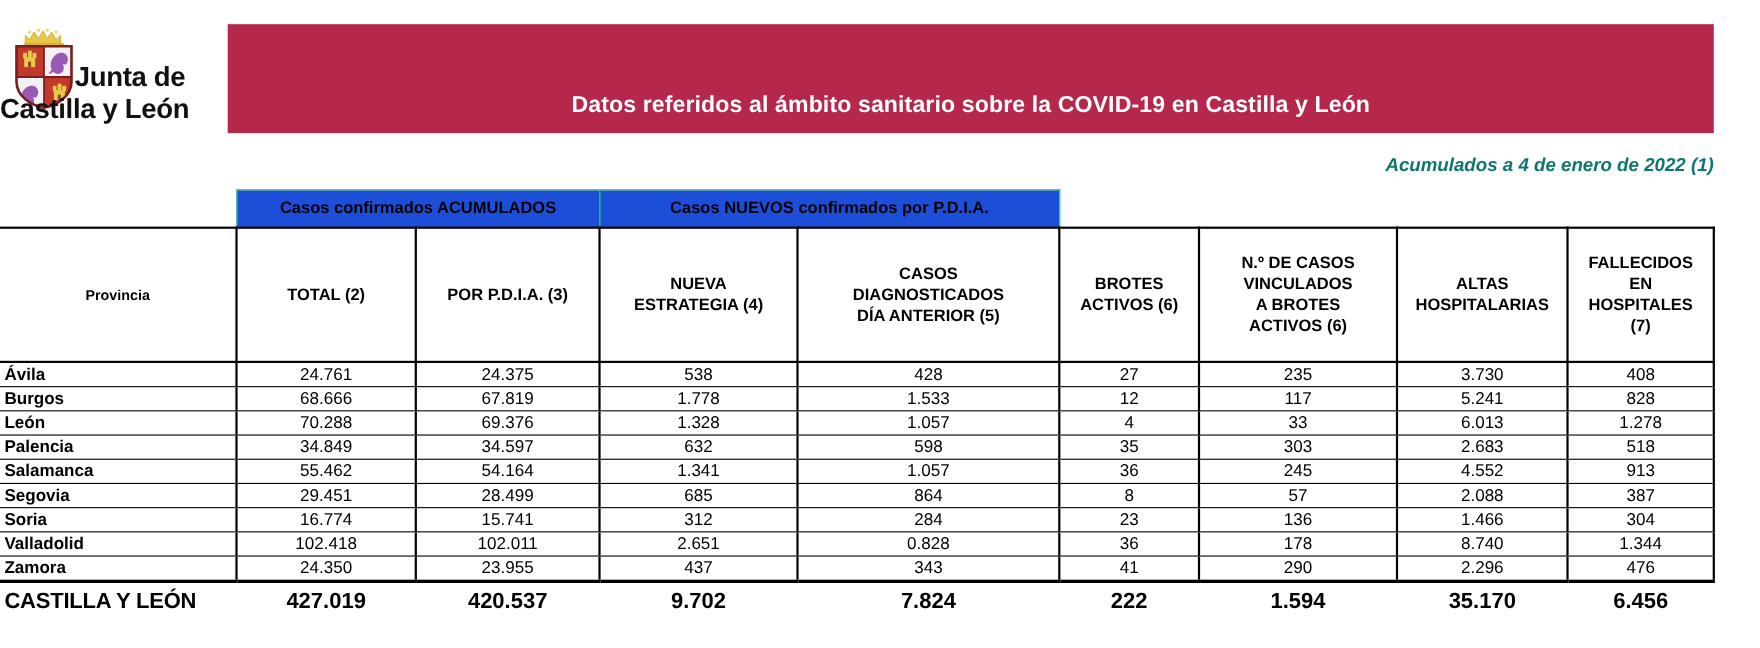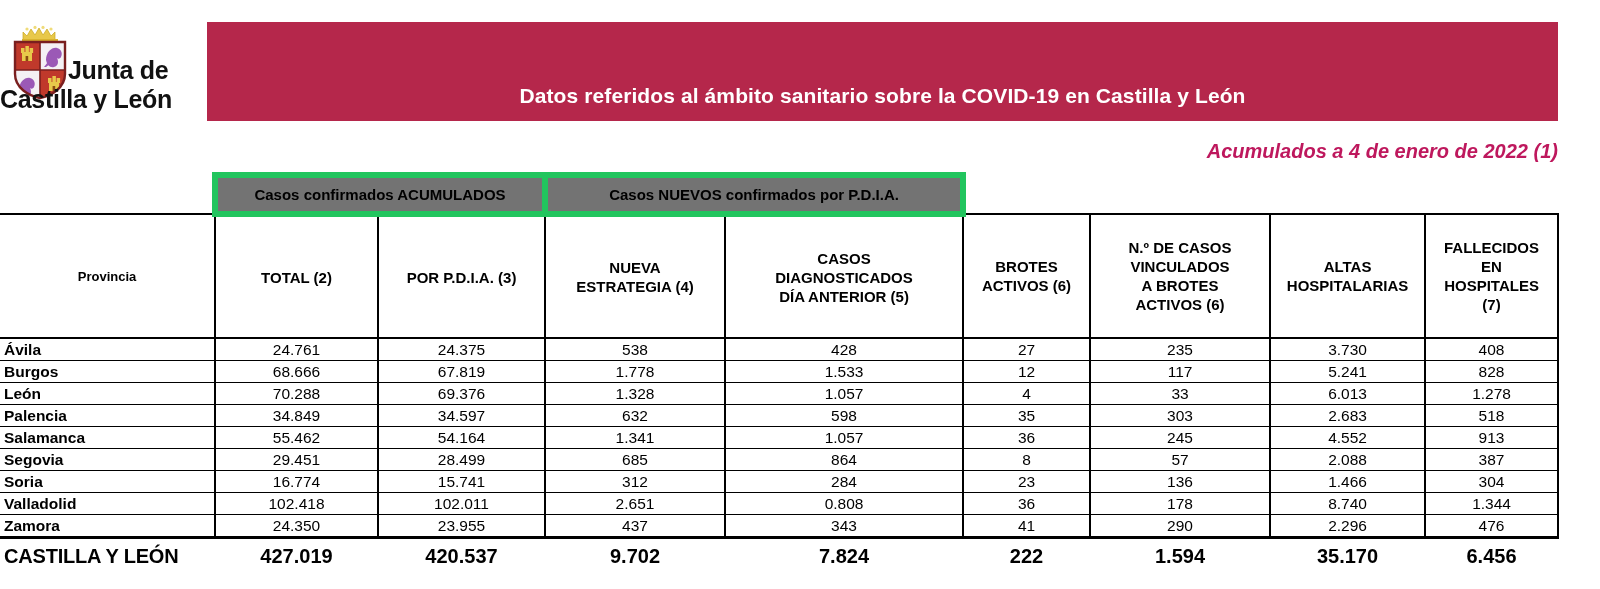--- a/index.html
+++ b/index.html
@@ -87,22 +87,22 @@
     white-space: nowrap;
     margin-top: 48px;
   }
 
   .accum-note {
     position: absolute;
     right: 42px;
     top: 140px;
     font-style: italic;
     font-weight: bold;
-    font-size: 20px;
-    color: #be185d;
+    font-size: 17px;
+    color: #0f766e;
     white-space: nowrap;
   }
 
   
   .table-wrap {
     position: absolute;
     left: 0px;
     top: 172px;
     width: 1600px;
   }
@@ -119,22 +119,22 @@
     font-size: 15px;
     color: #000000;
   }
 
   
   .grp {
     text-align: center;
     font-weight: bold;
     font-size: 17px;
     height: 33px;
-    border: 6px solid #22c55e;
-    background: #737373;
+    border: 1px solid #22c55e;
+    background: #1d4ed8;
     white-space: nowrap;
   }
   .grp-empty {
     border: none;
     background: transparent;
   }
 
   
   .sub {
     text-align: center;
@@ -392,21 +392,21 @@
           <td>23</td>
           <td>136</td>
           <td>1.466</td>
           <td>304</td>
         </tr>
         <tr>
           <td class="prov-name">Valladolid</td>
           <td>102.418</td>
           <td>102.011</td>
           <td>2.651</td>
-          <td>0.808</td>
+          <td>0.828</td>
           <td>36</td>
           <td>178</td>
           <td>8.740</td>
           <td>1.344</td>
         </tr>
         <tr class="last-data">
           <td class="prov-name">Zamora</td>
           <td>24.350</td>
           <td>23.955</td>
           <td>437</td>

